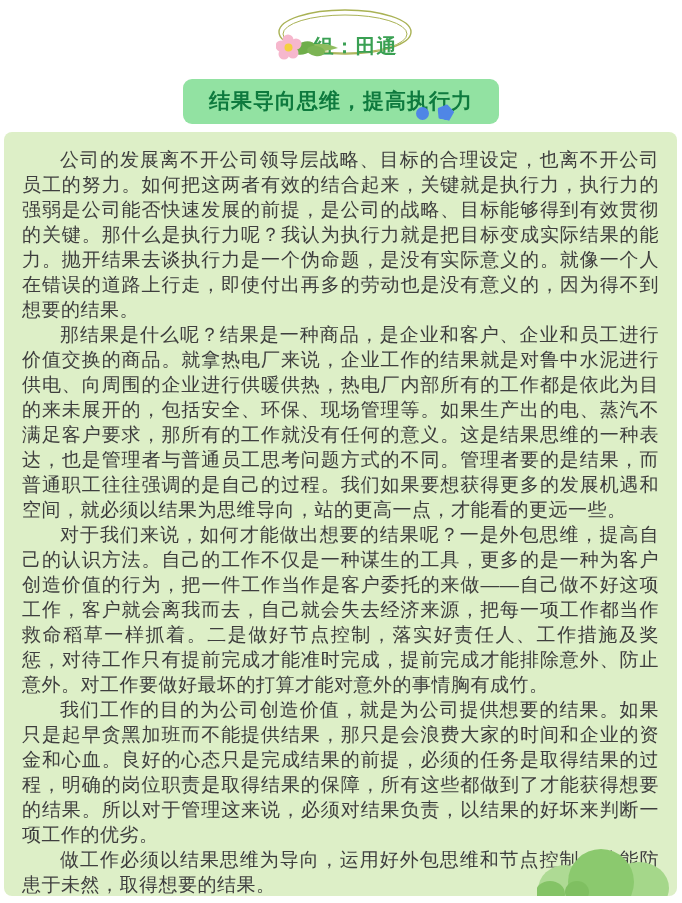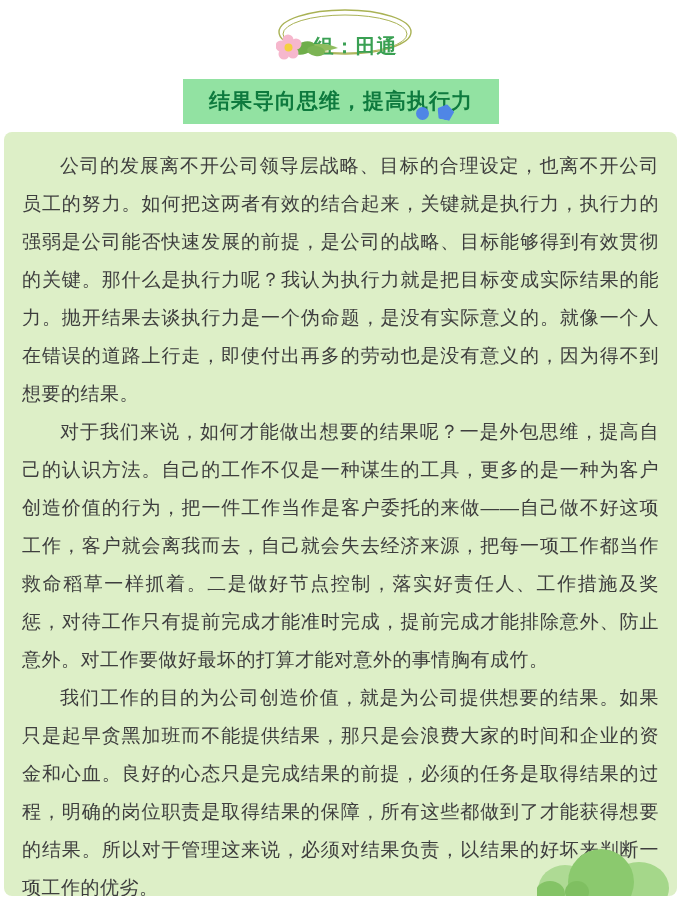--- a/index.html
+++ b/index.html
@@ -21,21 +21,21 @@
   .badge-label {
     position: absolute; left: 0; top: 14px; width: 136px; height: 48px;
     display: flex; align-items: center; justify-content: center;
     font-size: 20px; font-weight: bold; color: #3aa053; letter-spacing: 1px;
   }
   .flower-svg { position: absolute; left: 276px; top: 28px; z-index: 3; }
 
   .title-row { position: absolute; left: 0; top: 79px; width: 682px; text-align: center; }
   .title-pill {
     position: relative; display: inline-block;
-    background: #92e2a2; border-radius: 0;
+    background: #92e2a2; border-radius: 9px;
     padding: 8px 26px 9px 26px;
     font-size: 21px; font-weight: bold; color: #0e7a3e; letter-spacing: 1px;
   }
   .deco-dot {
     position: absolute; left: 416px; top: 28px;
     width: 13px; height: 13px; border-radius: 50%; background: #4f86e6;
   }
   .deco-pentagon {
     position: absolute; left: 437px; top: 25px;
     width: 17px; height: 16px; background: #4f86e6;
@@ -46,21 +46,21 @@
   
   .content {
     position: absolute; left: 4px; top: 132px;
     width: 673px; height: 764px;
     background: #ddefc7; border-radius: 8px;
     padding: 15px 18px 0 18px;
     overflow: hidden;
   }
   .content p {
     margin: 0; padding: 0;
-    font-size: 19px; line-height: 38px;
+    font-size: 19px; line-height: 25px;
     color: #3e3e3e;
     text-align: justify;
     text-indent: 2em;
     letter-spacing: 0.5px;
   }
   .trees-svg { position: absolute; right: 8px; bottom: 0; }
 </style>
 </head>
 <body>
 
@@ -94,20 +94,21 @@
       <div class="title-pill">
         <span>结果导向思维，提高执行力</span>
       </div>
     </div>
     <span class="deco-dot" style="top:107px;"></span>
     <span class="deco-pentagon" style="top:104px;"></span>
   </div>
 
   <div class="content">
     <p>公司的发展离不开公司领导层战略、目标的合理设定，也离不开公司员工的努力。如何把这两者有效的结合起来，关键就是执行力，执行力的强弱是公司能否快速发展的前提，是公司的战略、目标能够得到有效贯彻的关键。那什么是执行力呢？我认为执行力就是把目标变成实际结果的能力。抛开结果去谈执行力是一个伪命题，是没有实际意义的。就像一个人在错误的道路上行走，即使付出再多的劳动也是没有意义的，因为得不到想要的结果。</p>
+    <p>那结果是什么呢？结果是一种商品，是企业和客户、企业和员工进行价值交换的商品。就拿热电厂来说，企业工作的结果就是对鲁中水泥进行供电、向周围的企业进行供暖供热，热电厂内部所有的工作都是依此为目的来未展开的，包括安全、环保、现场管理等。如果生产出的电、蒸汽不满足客户要求，那所有的工作就没有任何的意义。这是结果思维的一种表达，也是管理者与普通员工思考问题方式的不同。管理者要的是结果，而普通职工往往强调的是自己的过程。我们如果要想获得更多的发展机遇和空间，就必须以结果为思维导向，站的更高一点，才能看的更远一些。</p>
     <p>对于我们来说，如何才能做出想要的结果呢？一是外包思维，提高自己的认识方法。自己的工作不仅是一种谋生的工具，更多的是一种为客户创造价值的行为，把一件工作当作是客户委托的来做——自己做不好这项工作，客户就会离我而去，自己就会失去经济来源，把每一项工作都当作救命稻草一样抓着。二是做好节点控制，落实好责任人、工作措施及奖惩，对待工作只有提前完成才能准时完成，提前完成才能排除意外、防止意外。对工作要做好最坏的打算才能对意外的事情胸有成竹。</p>
     <p>我们工作的目的为公司创造价值，就是为公司提供想要的结果。如果只是起早贪黑加班而不能提供结果，那只是会浪费大家的时间和企业的资金和心血。良好的心态只是完成结果的前提，必须的任务是取得结果的过程，明确的岗位职责是取得结果的保障，所有这些都做到了才能获得想要的结果。所以对于管理这来说，必须对结果负责，以结果的好坏来判断一项工作的优劣。</p>
     <p>做工作必须以结果思维为导向，运用好外包思维和节点控制，才能防患于未然，取得想要的结果。</p>
 
     <svg class="trees-svg" width="132" height="56" viewBox="0 0 132 56">
       <ellipse cx="28" cy="50" rx="27" ry="25" fill="#aeda94"></ellipse>
       <ellipse cx="102" cy="48" rx="30" ry="26" fill="#a5d78a"></ellipse>
       <ellipse cx="64" cy="42" rx="33" ry="33" fill="#8bc96e"></ellipse>
       <ellipse cx="13" cy="54" rx="15" ry="13" fill="#84c366"></ellipse>
       <ellipse cx="40" cy="52" rx="12" ry="11" fill="#7fbf61"></ellipse>

